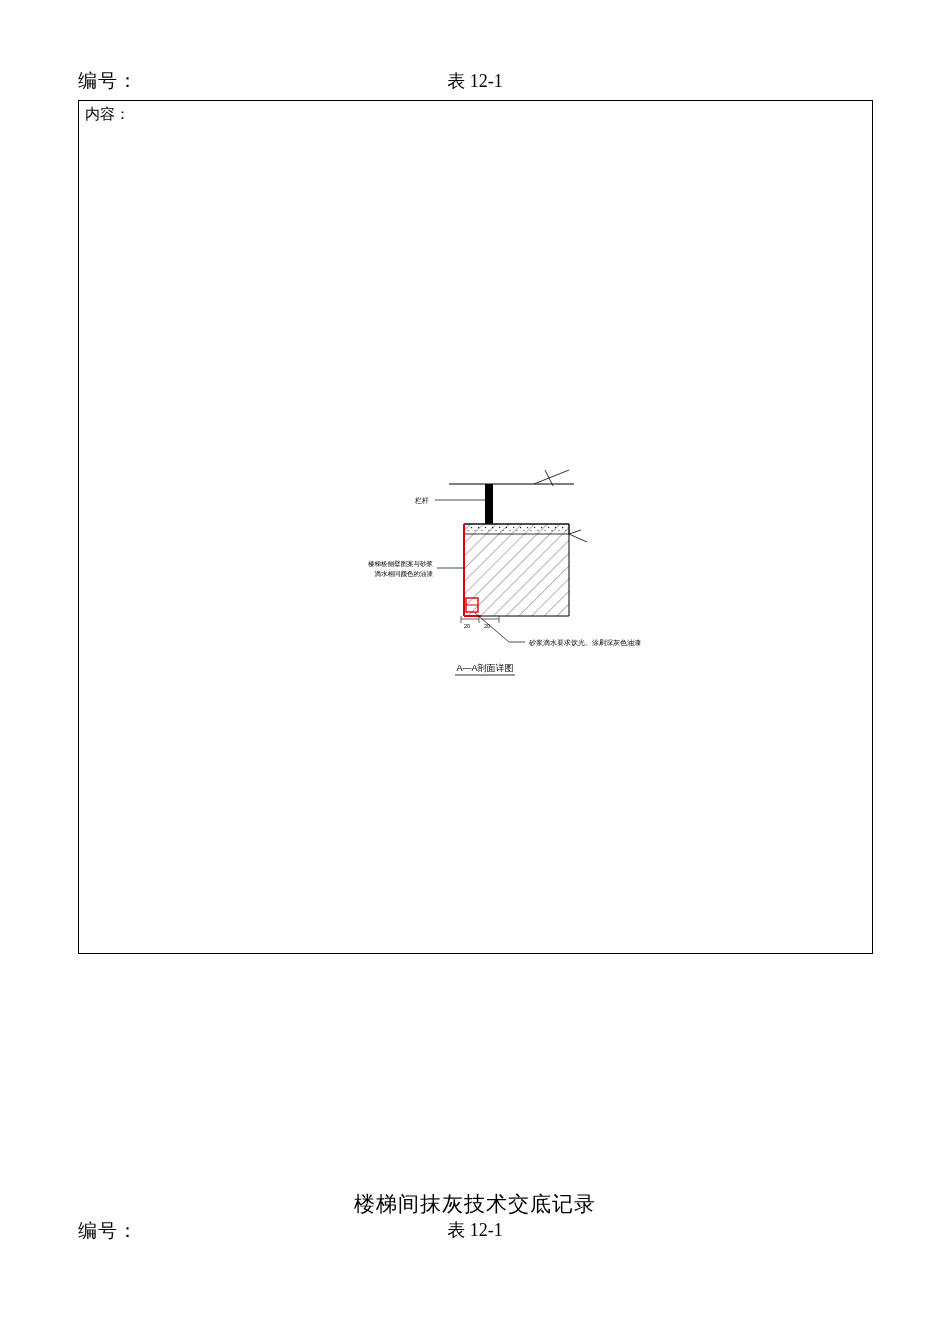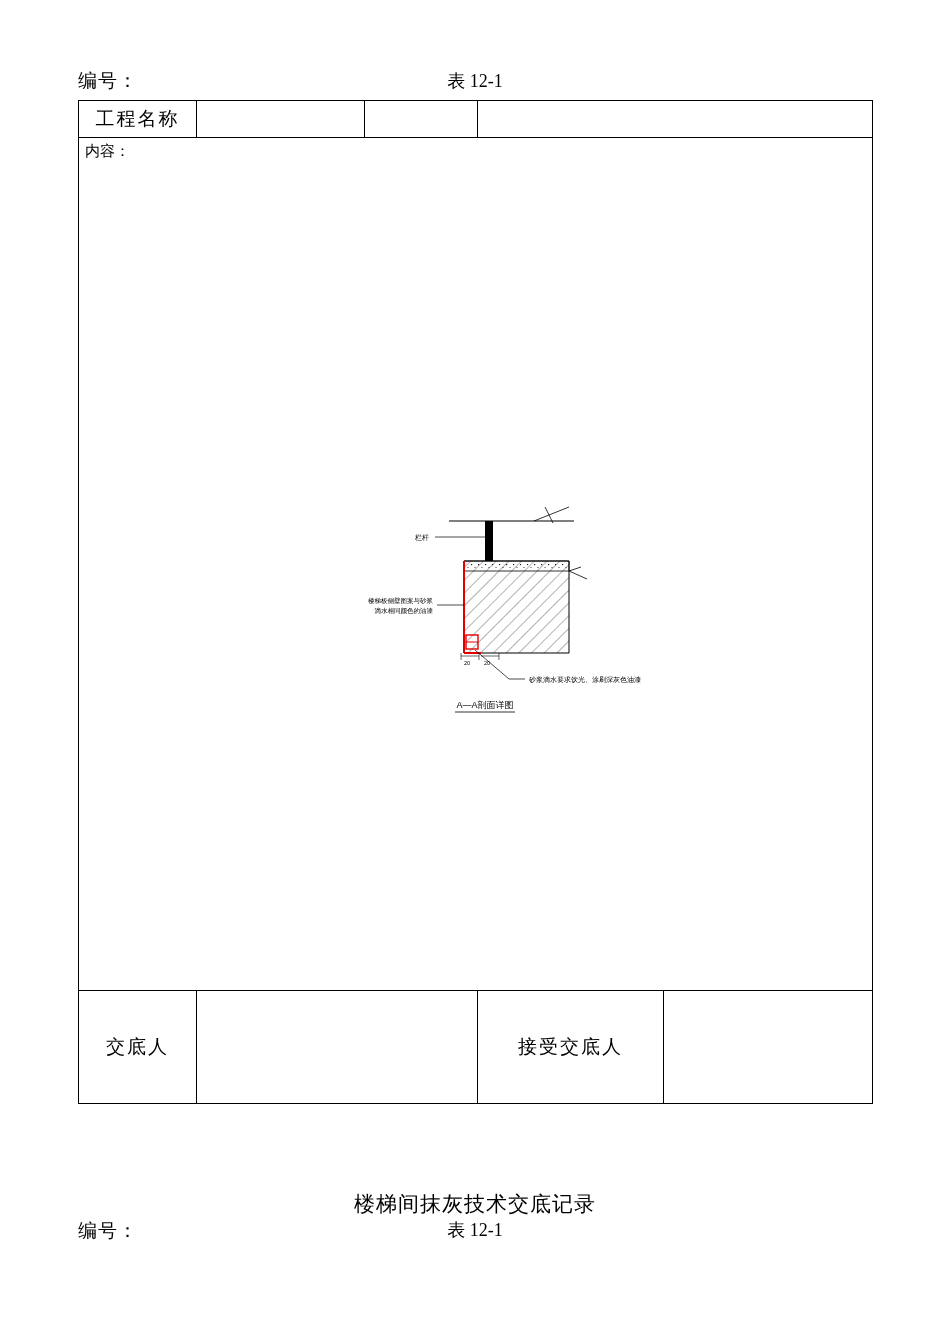--- a/index.html
+++ b/index.html
@@ -136,26 +136,20 @@
     <colgroup>
       <col style="width:118px">
       <col style="width:168px">
       <col style="width:113px">
       <col style="width:186px">
       <col style="width:57px">
       <col style="width:152px">
     </colgroup>
     <tbody>
       <tr>
-        <td class="cell-label">工程名称</td>
-        <td class="cell-blank"></td>
-        <td class="cell-blank"></td>
-        <td class="cell-blank" colspan="3"></td>
-      </tr>
-      <tr>
         <td class="content-cell" colspan="6">
           <span class="content-label">内容：</span>
 
           <div class="drawing">
             <svg width="520" height="230" viewBox="0 0 520 230" xmlns="http://www.w3.org/2000/svg">
               <defs>
                 <pattern id="hatch" width="9" height="9" patternUnits="userSpaceOnUse" patternTransform="rotate(45)">
                   <line x1="0" y1="0" x2="0" y2="9" stroke="#000000" stroke-width="0.6"></line>
                 </pattern>
                 <pattern id="dots" width="7" height="7" patternUnits="userSpaceOnUse">
@@ -201,26 +195,20 @@
               <line x1="166" y1="157" x2="200" y2="186" stroke="#000000" stroke-width="0.7"></line>
               <line x1="200" y1="186" x2="216" y2="186" stroke="#000000" stroke-width="0.7"></line>
               <text x="220" y="189" font-size="7" font-family="'Liberation Sans', sans-serif">砂浆滴水要求饮光、涂刷深灰色油漆</text>
 
               <text x="176" y="215" font-size="9" text-anchor="middle" font-family="'Liberation Sans', sans-serif">A—A剖面详图</text>
               <line x1="146" y1="219" x2="206" y2="219" stroke="#000000" stroke-width="0.8"></line>
             </svg>
           </div>
         </td>
       </tr>
-      <tr>
-        <td class="sign-cell">交底人</td>
-        <td class="sign-cell" colspan="2"></td>
-        <td class="sign-cell">接受交底人</td>
-        <td class="sign-cell" colspan="2"></td>
-      </tr>
     </tbody>
   </table>
 
   <div class="footer-title">楼梯间抹灰技术交底记录</div>
   <div class="footer-num">编号：</div>
   <div class="footer-center">表 12-1</div>
 
 </div>
 
 </body></html>

